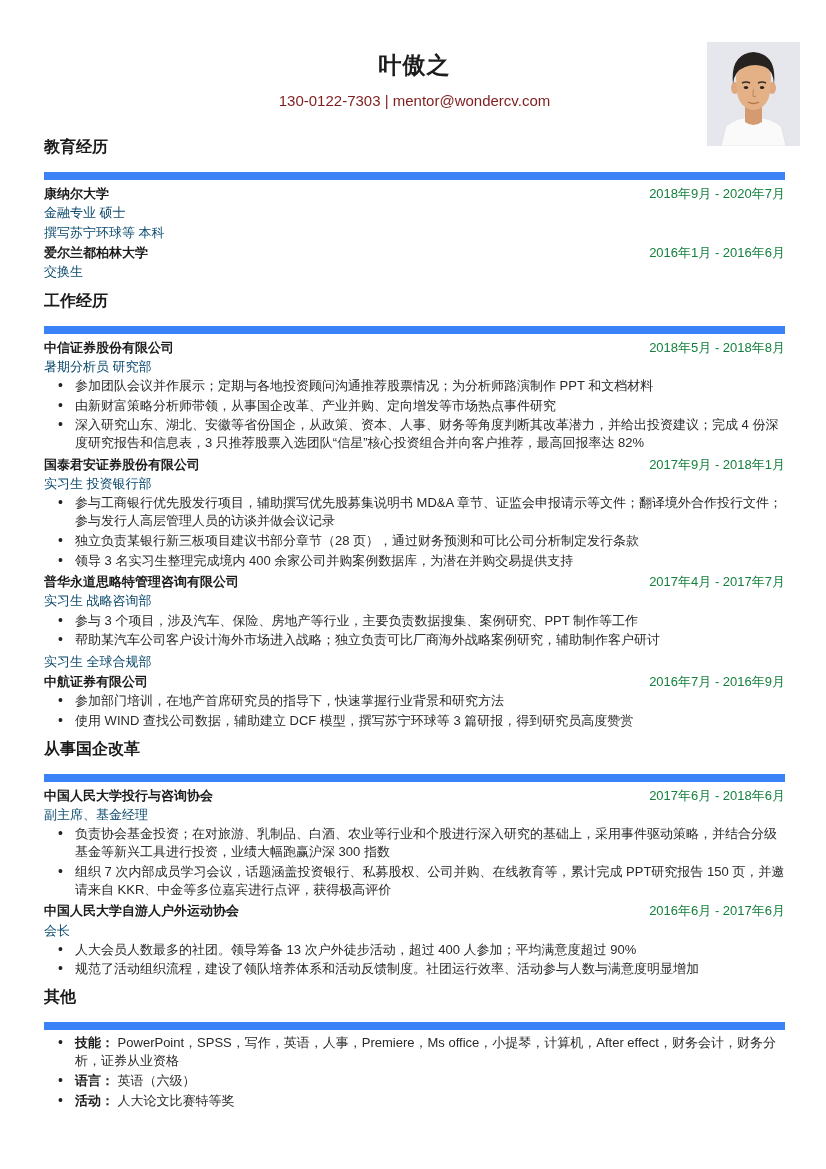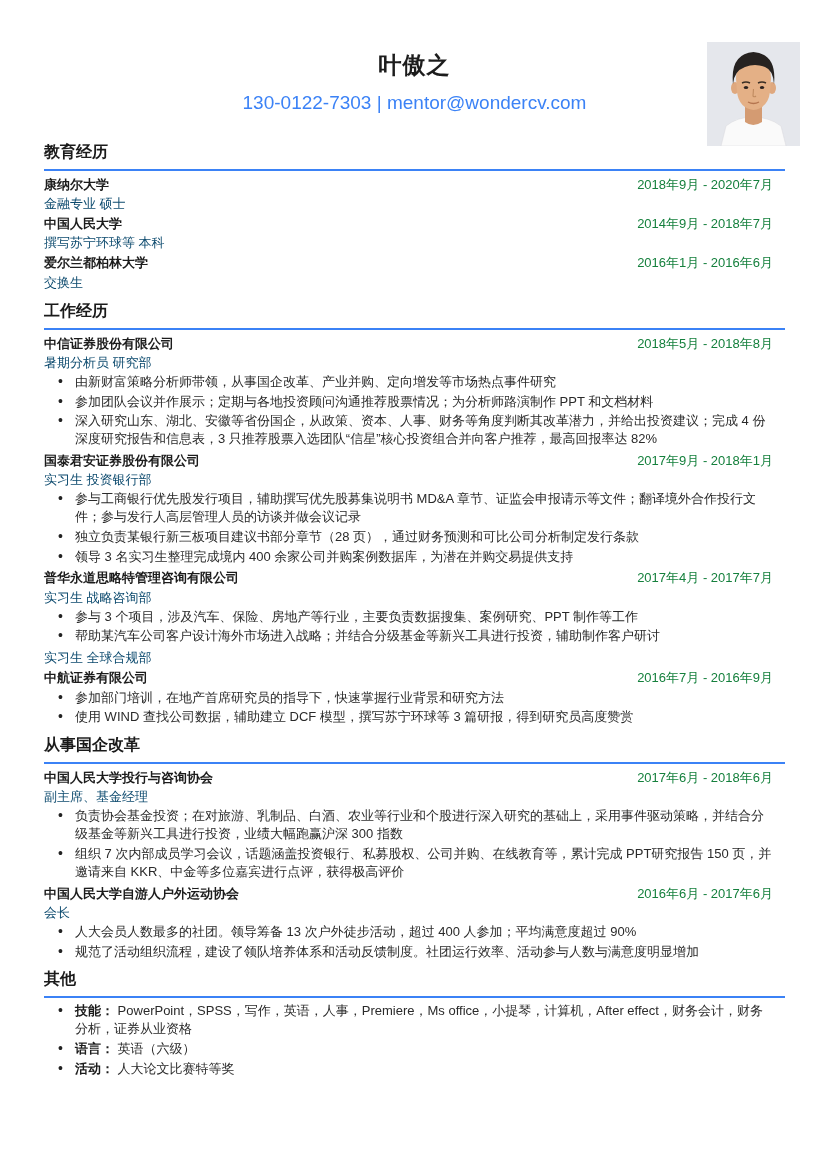--- a/index.html
+++ b/index.html
@@ -19,39 +19,39 @@
   }
   .header { text-align: center; }
   .name {
     font-size: 23px;
     font-weight: bold;
     color: #1c1c1c;
     margin: 0 0 11px 0;
     letter-spacing: 1px;
   }
   .contact {
-    font-size: 19px;
-    color: #3b82f6;
+    font-size: 15px;
+    color: #7f1d1d;
     margin: 0 0 28px 0;
   }
   .photo {
     position: absolute;
     top: 42px; left: 707px;
     width: 93px; height: 104px;
     display: block;
   }
   .section-title {
     font-size: 16px;
     font-weight: bold;
     color: #1a1a1a;
     margin: 9px 0 4px 0;
-    padding-bottom: 6px;
-    border-bottom: 2px solid #3b82f6;
-  }
-  .entry { margin: 0 12px 1px 0; }
+    padding-bottom: 14px;
+    border-bottom: 8px solid #3b82f6;
+  }
+  .entry { margin: 0 0 1px 0; }
   .entry-head {
     display: flex;
     justify-content: space-between;
     align-items: baseline;
     font-size: 13px;
     line-height: 1.47;
   }
   .entry-org { font-weight: bold; color: #1c1c1c; }
   .entry-date { color: #15803d; white-space: nowrap; }
   .entry-role { font-size: 13px; line-height: 1.47; color: #0c4a6e; }
@@ -112,45 +112,41 @@
       <section class="resume-section">
         <h2 class="section-title">教育经历</h2>
         <div class="entry">
           <div class="entry-head">
             <span class="entry-org">康纳尔大学</span>
             <span class="entry-date">2018年9月 - 2020年7月</span>
           </div>
           <div class="entry-role">金融专业 硕士</div>
         </div>
         <div class="entry">
-          <div class="entry-head">
-            <span class="entry-org">中国人民大学</span>
-            <span class="entry-date">2014年9月 - 2018年7月</span>
-          </div>
           <div class="entry-role">撰写苏宁环球等 本科</div>
         </div>
         <div class="entry">
           <div class="entry-head">
             <span class="entry-org">爱尔兰都柏林大学</span>
             <span class="entry-date">2016年1月 - 2016年6月</span>
           </div>
           <div class="entry-role">交换生</div>
         </div>
       </section>
       <section class="resume-section">
         <h2 class="section-title">工作经历</h2>
         <div class="entry">
           <div class="entry-head">
             <span class="entry-org">中信证券股份有限公司</span>
             <span class="entry-date">2018年5月 - 2018年8月</span>
           </div>
           <div class="entry-role">暑期分析员 研究部</div>
           <ul class="bullets">
+            <li>参加团队会议并作展示；定期与各地投资顾问沟通推荐股票情况；为分析师路演制作 PPT 和文档材料</li>
             <li>由新财富策略分析师带领，从事国企改革、产业并购、定向增发等市场热点事件研究</li>
-            <li>参加团队会议并作展示；定期与各地投资顾问沟通推荐股票情况；为分析师路演制作 PPT 和文档材料</li>
             <li>深入研究山东、湖北、安徽等省份国企，从政策、资本、人事、财务等角度判断其改革潜力，并给出投资建议；完成 4 份深度研究报告和信息表，3 只推荐股票入选团队“信星”核心投资组合并向客户推荐，最高回报率达 82%</li>
           </ul>
         </div>
         <div class="entry">
           <div class="entry-head">
             <span class="entry-org">国泰君安证券股份有限公司</span>
             <span class="entry-date">2017年9月 - 2018年1月</span>
           </div>
           <div class="entry-role">实习生 投资银行部</div>
           <ul class="bullets">
@@ -160,21 +156,21 @@
           </ul>
         </div>
         <div class="entry">
           <div class="entry-head">
             <span class="entry-org">普华永道思略特管理咨询有限公司</span>
             <span class="entry-date">2017年4月 - 2017年7月</span>
           </div>
           <div class="entry-role">实习生 战略咨询部</div>
           <ul class="bullets">
             <li>参与 3 个项目，涉及汽车、保险、房地产等行业，主要负责数据搜集、案例研究、PPT 制作等工作</li>
-            <li>帮助某汽车公司客户设计海外市场进入战略；并结合分级基金等新兴工具进行投资，辅助制作客户研讨</li>
+            <li>帮助某汽车公司客户设计海外市场进入战略；独立负责可比厂商海外战略案例研究，辅助制作客户研讨</li>
           </ul>
         </div>
         <div class="entry">
           <div class="entry-role">实习生 全球合规部</div>
         </div>
         <div class="entry">
           <div class="entry-head">
             <span class="entry-org">中航证券有限公司</span>
             <span class="entry-date">2016年7月 - 2016年9月</span>
           </div>

